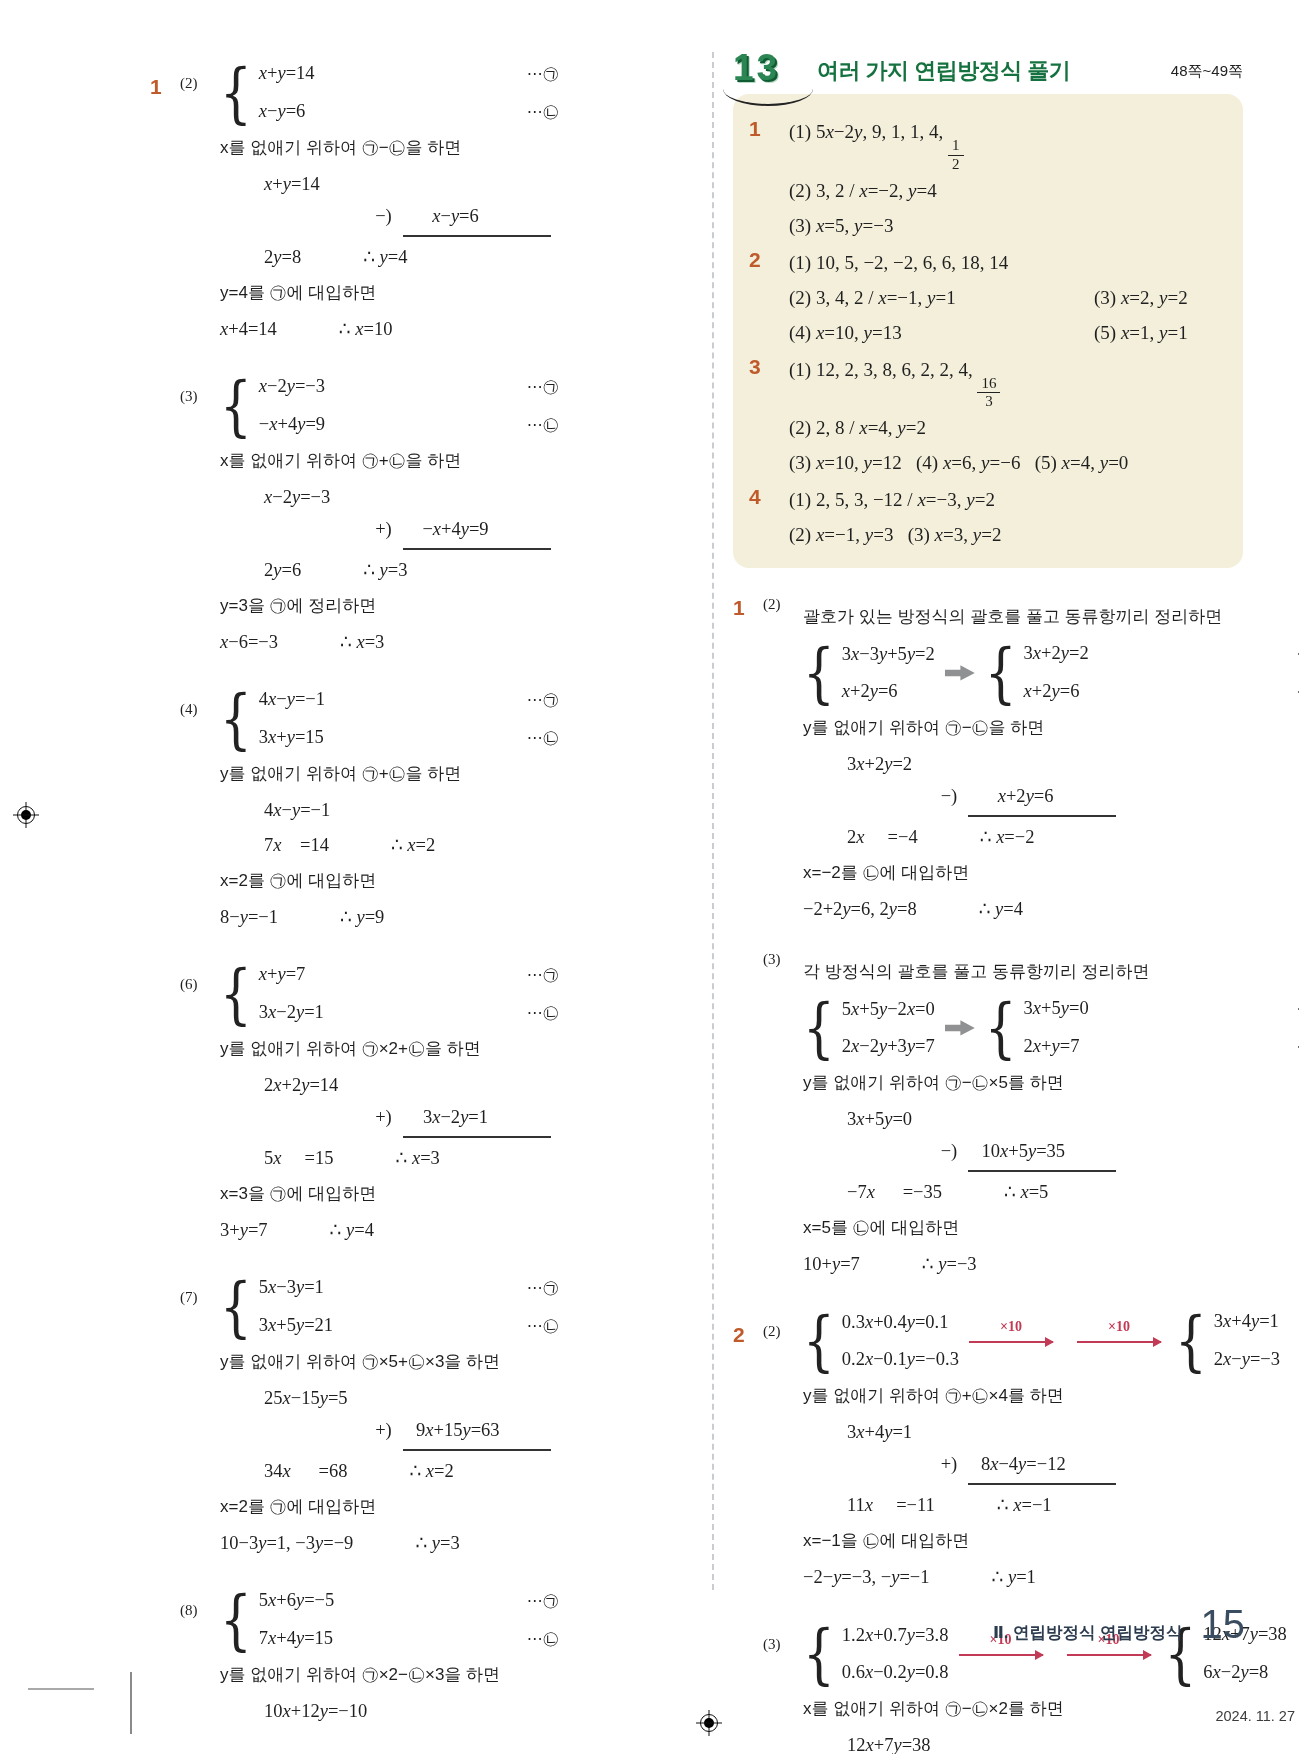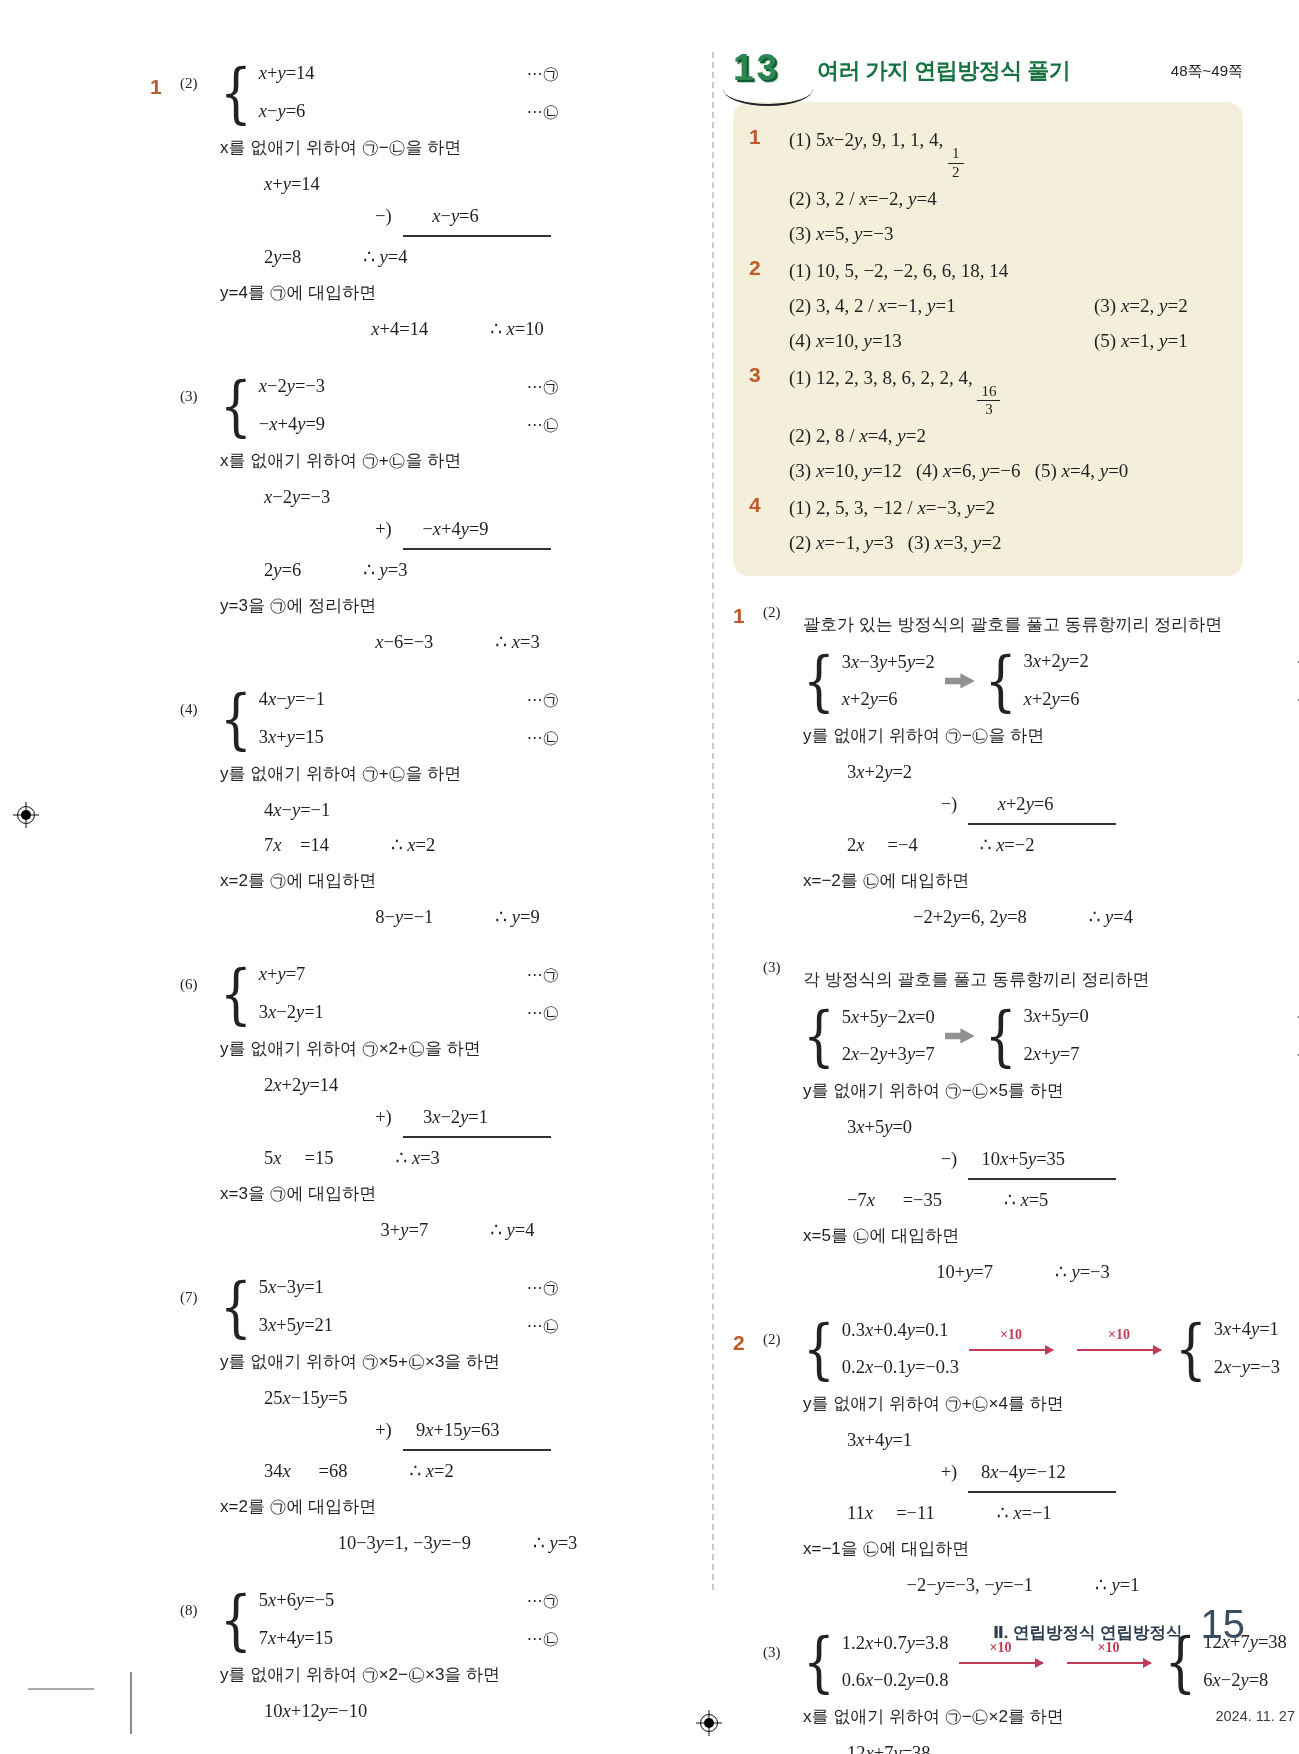--- a/index.html
+++ b/index.html
@@ -54,24 +54,24 @@
   .xline::after{content:"";position:absolute;right:-1px;top:-4px;border-left:9px solid var(--red);
     border-top:5px solid transparent;border-bottom:5px solid transparent;}
 
   .work{margin:4px 0 2px 0;}
   .w-top{margin-left:44px;white-space:pre;}
   .w-mid{margin-top:2px;text-align:center;}
   .w-op{display:inline-block;width:38px;}
   .w-eq{display:inline-block;min-width:148px;border-bottom:2px solid #333;padding:0 48px 4px 6px;white-space:pre;}
   .w-res{margin-left:44px;margin-top:5px;}
   .conc{margin-left:62px;white-space:pre;}
-  .finline{margin-top:0;text-align:center;}
+  .finline{margin-top:0;}
 
   
-  .sec-head{display:flex;align-items:flex-start;margin-bottom:12px;position:relative;}
+  .sec-head{display:flex;align-items:flex-start;margin-bottom:4px;position:relative;}
   .num13wrap{position:relative;width:68px;flex:none;}
   .num13{font-size:37px;font-weight:800;color:var(--green-num);letter-spacing:3px;line-height:1.2;
     text-shadow:2px 2px 0 var(--green-num-shadow), 3px 3px 0 #b9d8c5;}
   .arc{position:absolute;left:-10px;top:26px;width:90px;height:34px;border-radius:50%;
     border-bottom:2.5px solid #222;}
   .sec-title{font-size:22px;color:var(--green);font-weight:bold;margin:10px 0 0 16px;letter-spacing:-0.5px;}
   .sec-pages{margin-left:auto;font-size:15px;color:#222;padding-top:16px;flex:none;}
 
   
   .answer-box{background:var(--box-bg);border-radius:16px;padding:18px 20px 14px 16px;margin-bottom:28px;}

